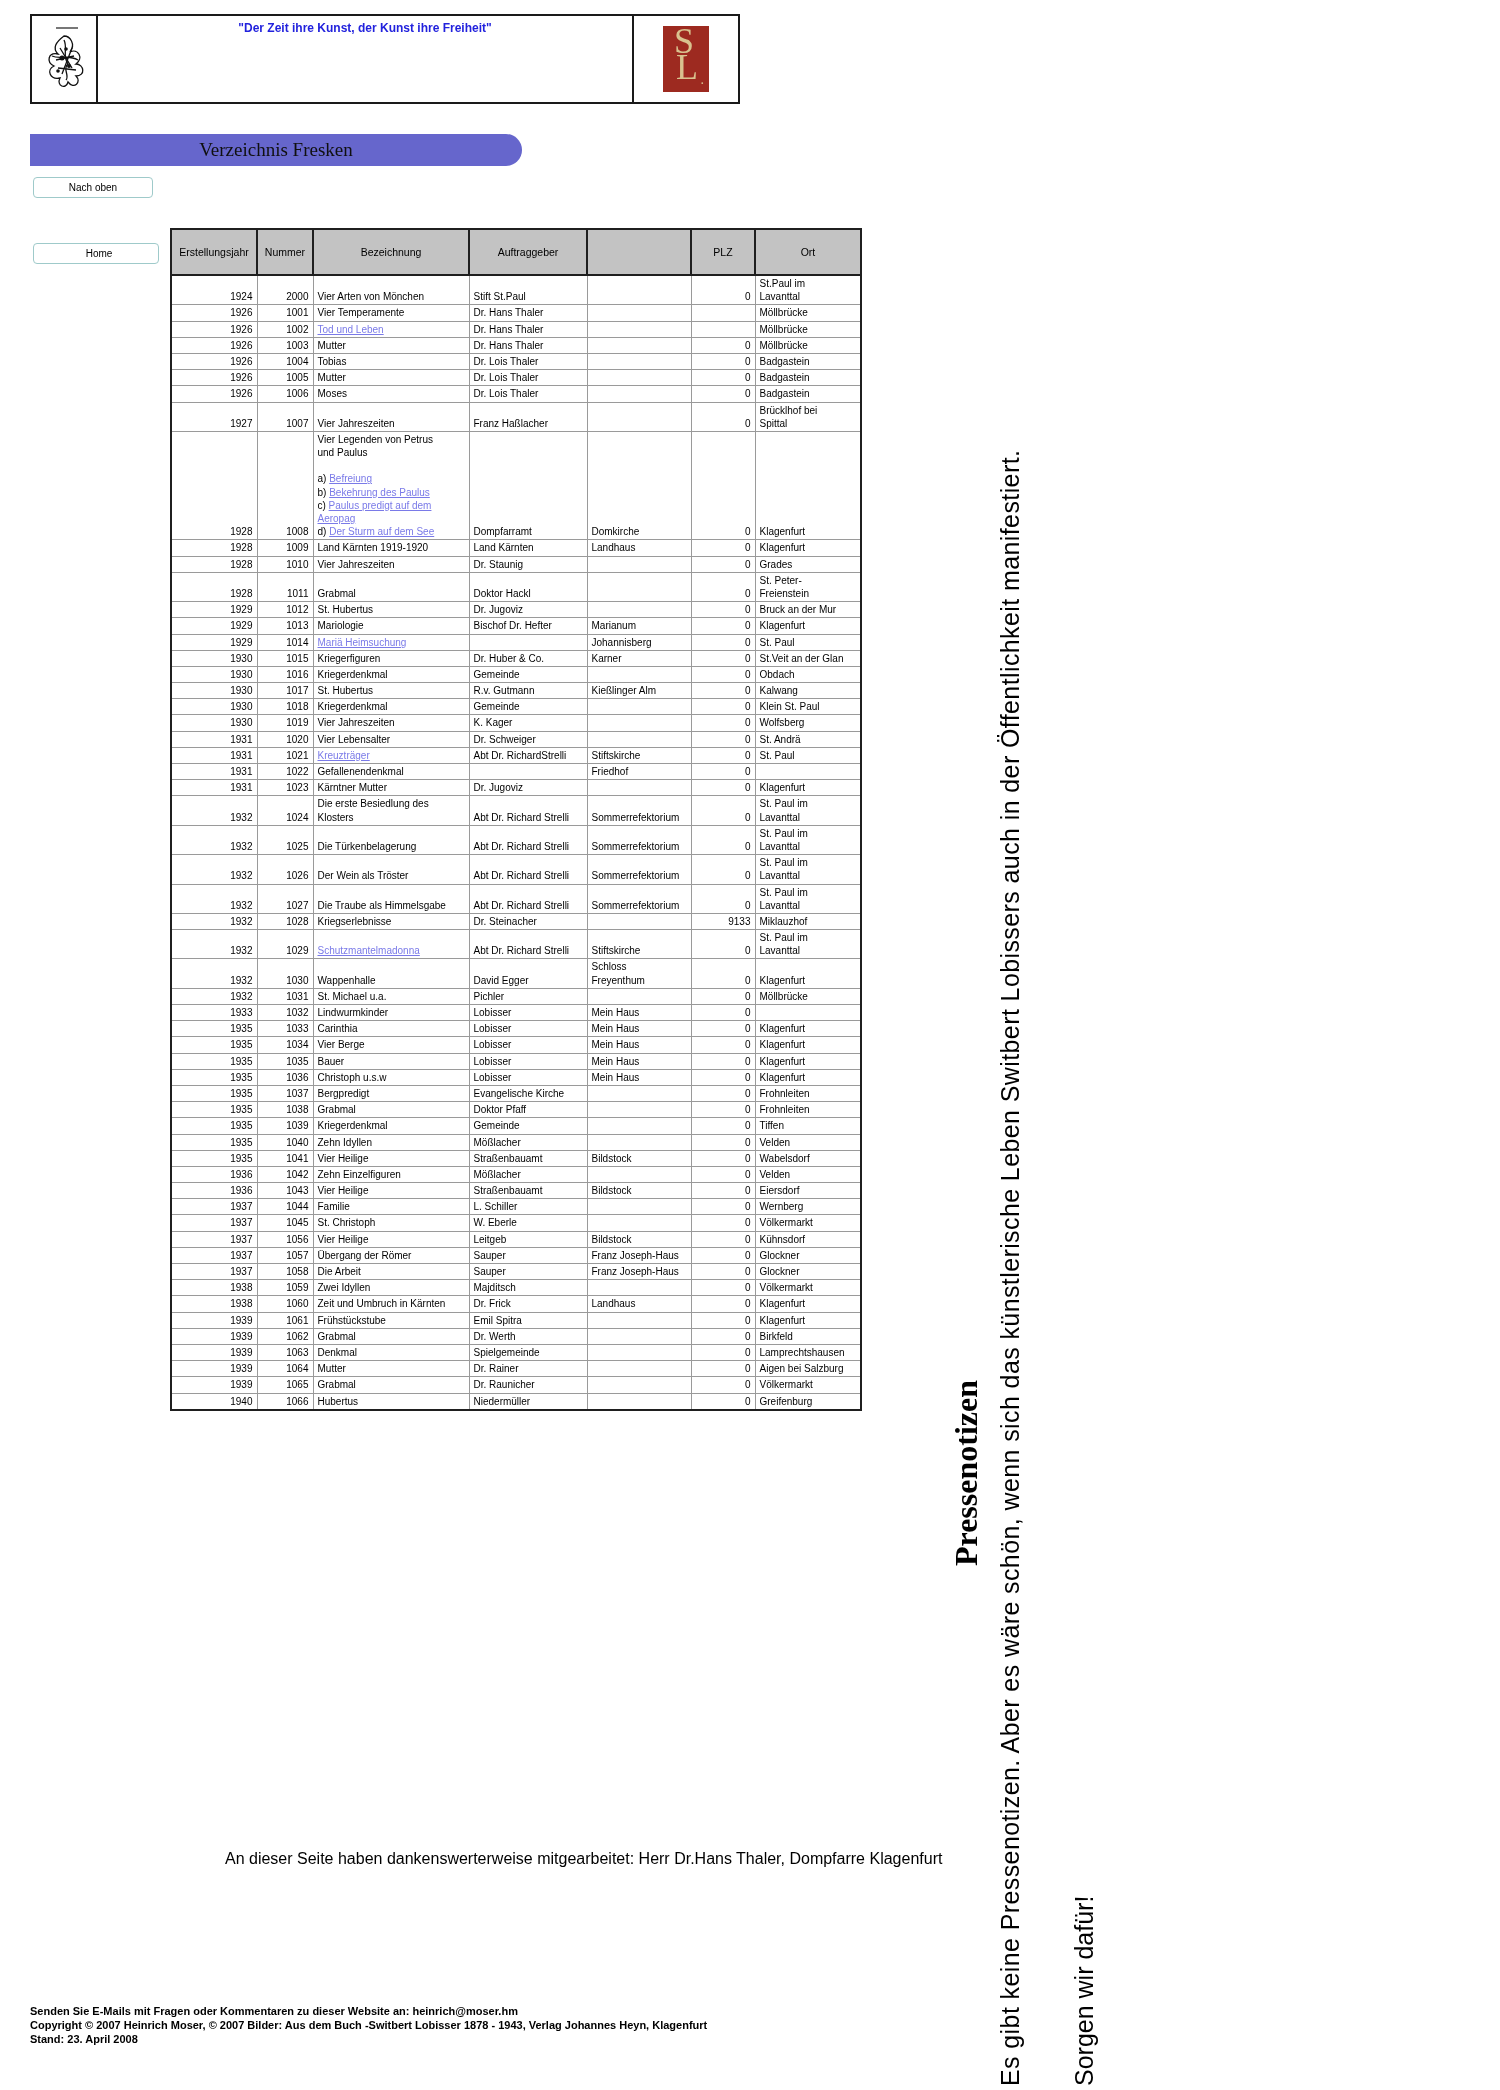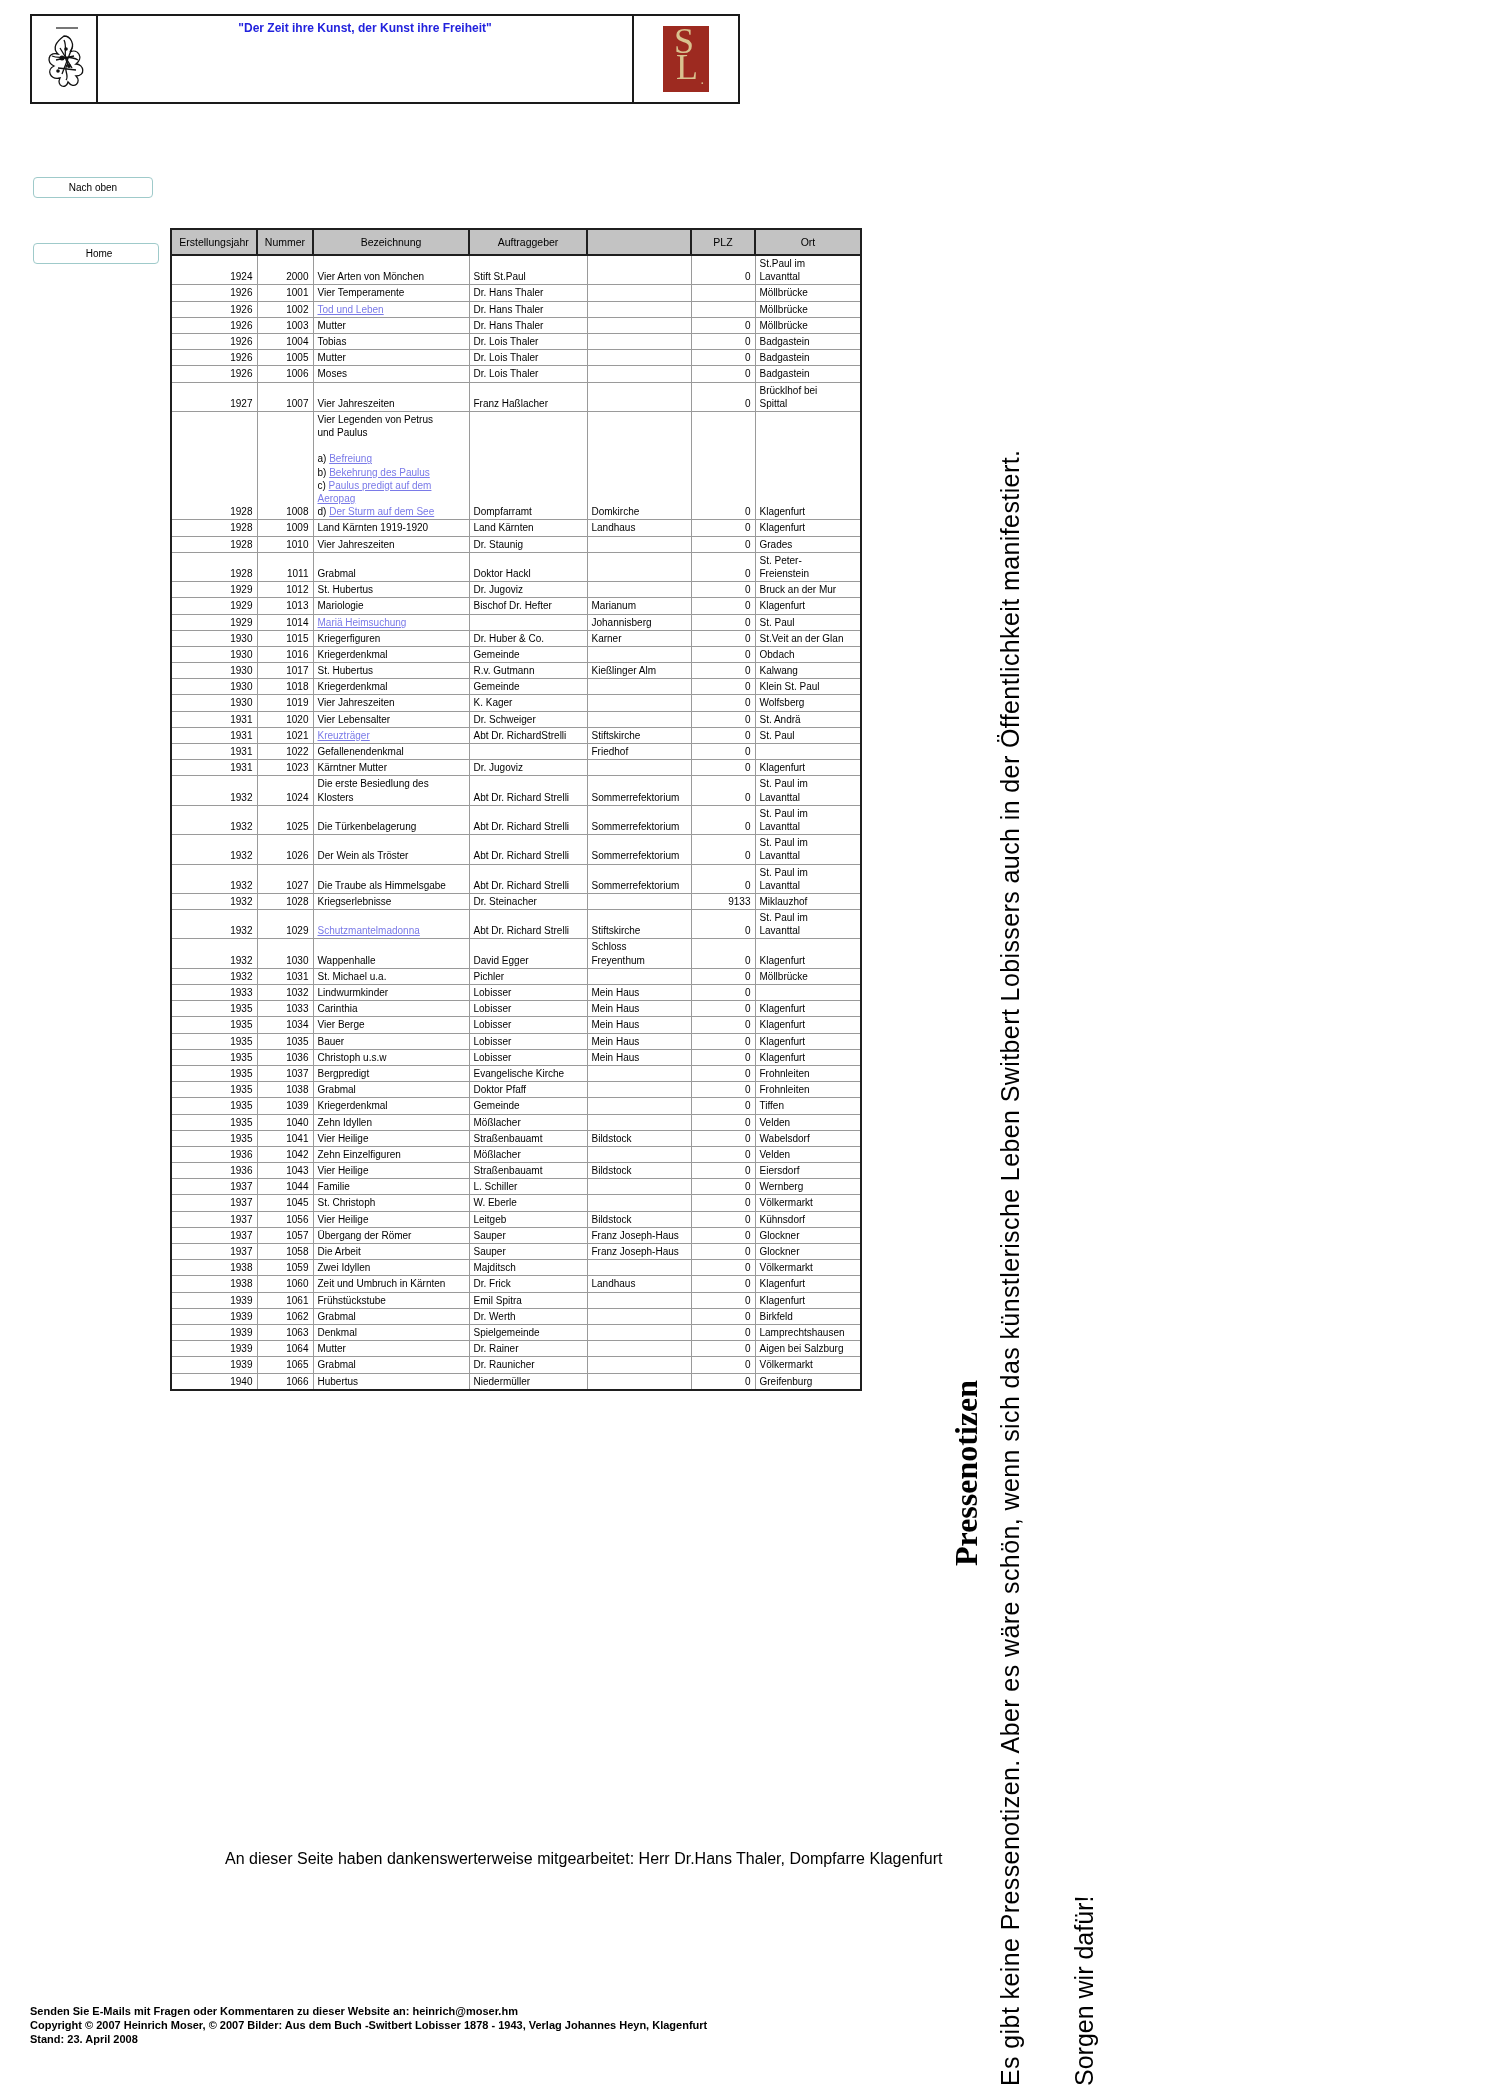--- a/index.html
+++ b/index.html
@@ -31,21 +31,21 @@
         border:1px solid #9fcaca;border-radius:4px;display:flex;
         align-items:center;justify-content:center;font-size:10px;cursor:pointer;}
   #btn-nach-oben{top:177px;}
   #btn-home{top:243px;padding-left:6px;}
 
   
   table.fresken{position:absolute;left:170px;top:228px;width:690px;
                 border-collapse:collapse;table-layout:fixed;font-size:10px;
                 border:2px solid #1f1f1f;}
   table.fresken th{background:#c3c3c3;border:2px solid #1f1f1f;
-                   font-weight:normal;font-size:10.5px;padding:6px 2px;
+                   font-weight:normal;font-size:10.5px;padding:16px 2px;
                    text-align:center;}
   table.fresken td{border:1px solid #9a9a9a;padding:1px 4px;
                    vertical-align:bottom;line-height:1.32;
                    white-space:pre-line;overflow:hidden;}
   td.num{text-align:right;padding-right:7px;white-space:nowrap;}
   td.cell-plz{text-align:right;padding-right:4px;}
   table.fresken a{color:#7a7ae8;text-decoration:underline;cursor:pointer;}
   col.c1{width:86px;} col.c2{width:56px;} col.c3{width:156px;}
   col.c4{width:118px;} col.c5{width:104px;} col.c6{width:64px;} col.c7{width:106px;}
 
@@ -90,20 +90,23 @@
     </div>
     <div class="sl-cell">
       <div class="sl-logo">
         <span class="s">S</span>
         <span class="l">L</span>
         <span class="dot">.</span>
       </div>
     </div>
   </div>
 
+  <div class="banner">
+    <span>Verzeichnis Fresken</span>
+  </div>
   <div class="pill" id="btn-nach-oben">
     <span>Nach oben</span>
   </div>
   <div class="pill" id="btn-home">
     <span>Home</span>
   </div>
 
   <table class="fresken">
     <colgroup>
       <col class="c1">

